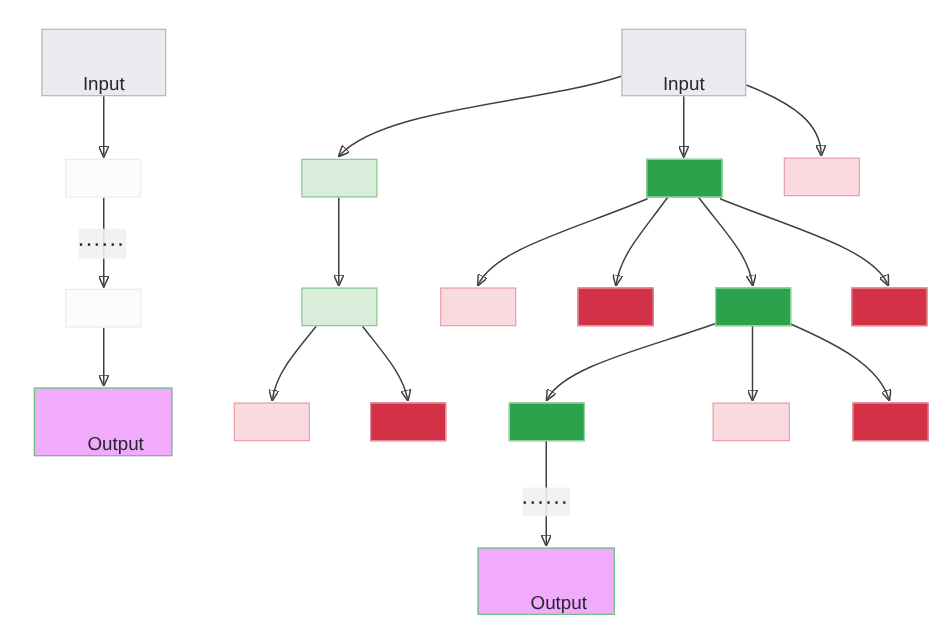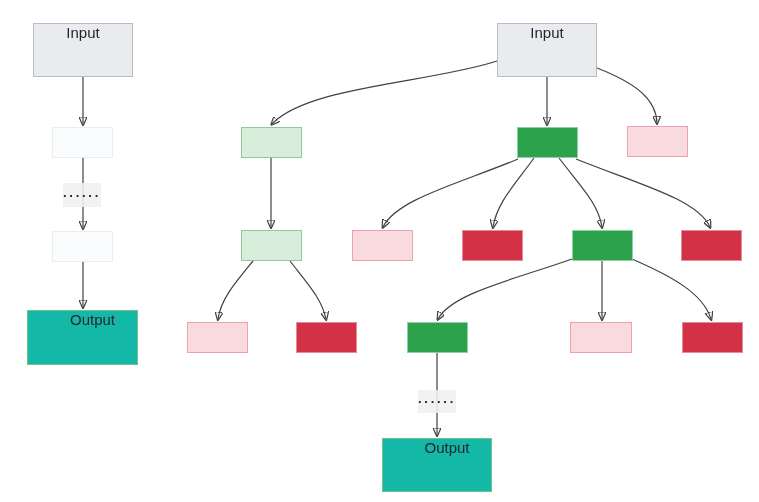--- a/index.html
+++ b/index.html
@@ -8,30 +8,30 @@
     width:759px;height:502px;
     background:#ffffff;
     font-family:"Liberation Sans","DejaVu Sans",sans-serif;
     overflow:hidden;
   }
   .edges{position:absolute;left:0;top:0;z-index:1;}
   .edges path{fill:none;stroke:#404040;stroke-width:1.2px;}
   .node{
     position:absolute;z-index:2;box-sizing:border-box;
     border:1px solid transparent;
-    display:flex;align-items:flex-start;justify-content:center;
+    display:flex;align-items:flex-end;justify-content:center;
     font-size:15px;color:#26262c;
   }
   .gray{background:#e9ebee;border-color:#b7bbc2;}
   .blank{background:#fbfcfd;border-color:#e9edf0;}
   .green-light{background:#d8eedb;border-color:#8ccb9b;}
   .green-dark{background:#2ba24b;border-color:#90d1a1;}
   .pink{background:#f9dade;border-color:#eda2ae;}
   .red{background:#d23146;border-color:#e28d9a;}
-  .output{background:#14b8a6;border-color:#74c085;padding-left:20px;}
+  .output{background:#f0abfc;border-color:#74c085;padding-left:20px;}
   .ellipsis{
     position:absolute;z-index:3;box-sizing:border-box;
     background:rgba(240,240,241,0.88);
     display:flex;align-items:center;justify-content:center;
     font-weight:700;font-size:13px;letter-spacing:2px;
     color:#222222;line-height:1;
   }
 </style>
 </head>
 <body>

